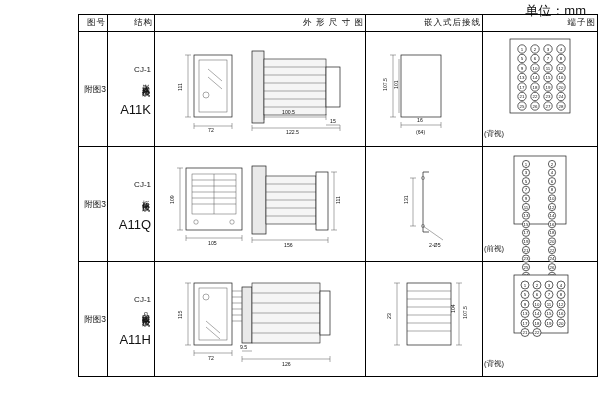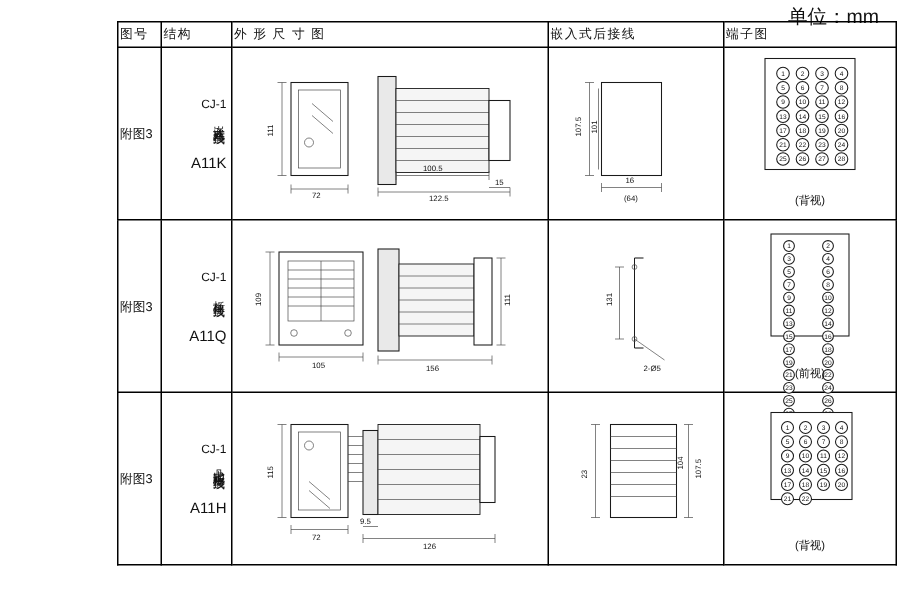--- a/index.html
+++ b/index.html
@@ -3,46 +3,46 @@
 <meta charset="utf-8">
 <style>
   html,body{margin:0;padding:0;background:#ffffff;}
   body{width:600px;height:400px;font-family:"Liberation Sans","DejaVu Sans",sans-serif;color:#111;}
   #page{position:relative;width:600px;height:400px;overflow:hidden;}
 
   .unit{position:absolute;right:14px;top:2px;font-size:13px;color:#111;}
 
   table.main{position:absolute;left:78px;top:14px;border-collapse:collapse;}
   table.main td,table.main th{border:1px solid #000;font-weight:normal;}
-  .hdr td{height:14px;text-align:left;font-size:8.5px;letter-spacing:1px;}
+  .hdr td{height:14px;text-align:right;font-size:8.5px;letter-spacing:1px;}
 
   .c-no{width:26px;}
   .c-struct{width:44px;}
   .c-dim{width:208px;}
   .c-hole{width:114px;}
   .c-term{width:112px;}
 
   .row td{height:110px;vertical-align:middle;position:relative;}
 
-  .cellno{font-size:8.5px;text-align:left;line-height:13px;color:#111;}
+  .cellno{font-size:8.5px;text-align:right;line-height:13px;color:#111;}
   .struct{font-size:8px;text-align:right;line-height:11px;padding:2px 3px;color:#111;}
   .struct .model{font-size:8px;}
   .struct .vert{writing-mode:vertical-rl;text-orientation:upright;display:inline-block;letter-spacing:1px;line-height:11px;}
-  .struct .code{font-size:10px;margin-top:18px;}
+  .struct .code{font-size:13px;margin-top:18px;}
 
   .draw{position:relative;width:100%;height:100%;}
   svg{position:absolute;left:0;top:0;overflow:visible;}
   .ln{stroke:#1a1a1a;stroke-width:0.7;fill:none;}
   .lnthin{stroke:#444;stroke-width:0.45;fill:none;}
   .fillgrey{fill:#e9e9e9;stroke:#1a1a1a;stroke-width:0.7;}
   .filllite{fill:#f5f5f5;stroke:#1a1a1a;stroke-width:0.6;}
   .white{fill:#ffffff;stroke:#1a1a1a;stroke-width:0.7;}
   text.dim{font-size:5.2px;fill:#111;font-family:"Liberation Sans",sans-serif;}
   text.num{font-size:4.4px;fill:#111;font-family:"Liberation Sans",sans-serif;}
-  .cap{position:absolute;font-size:7.5px;color:#111;width:100%;text-align:center;}
+  .cap{position:absolute;font-size:7.5px;color:#111;width:100%;}
   circle.term{fill:#ffffff;stroke:#1a1a1a;stroke-width:0.7;}
 </style>
 </head>
 <body>
 
 <div id="page">
 
   <div class="unit">单位：mm</div>
 
   <table class="main">

